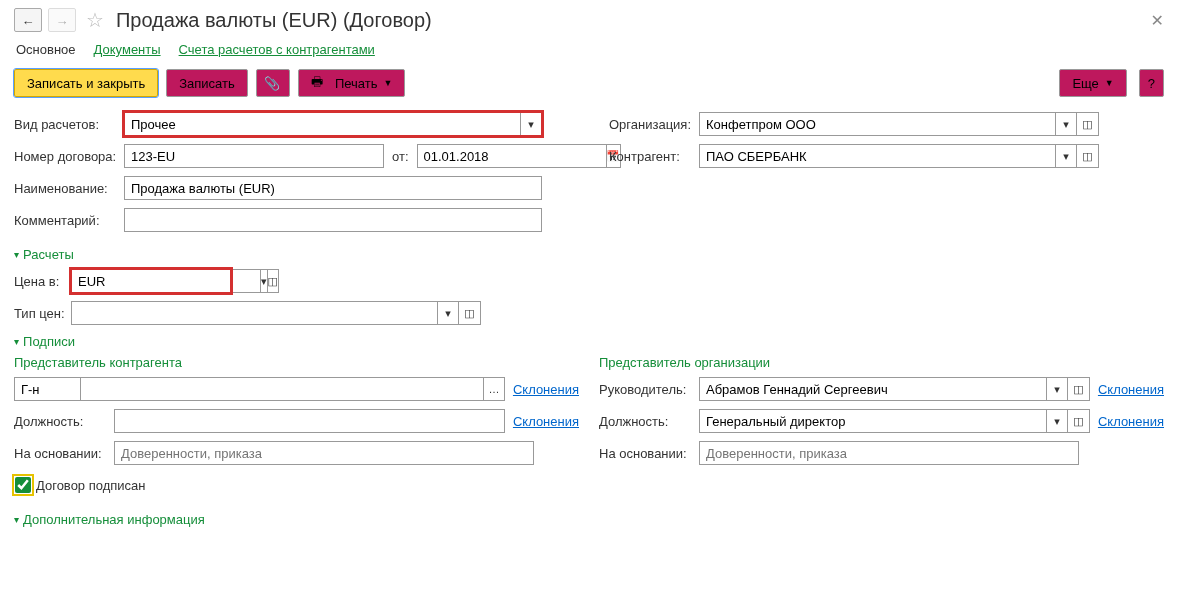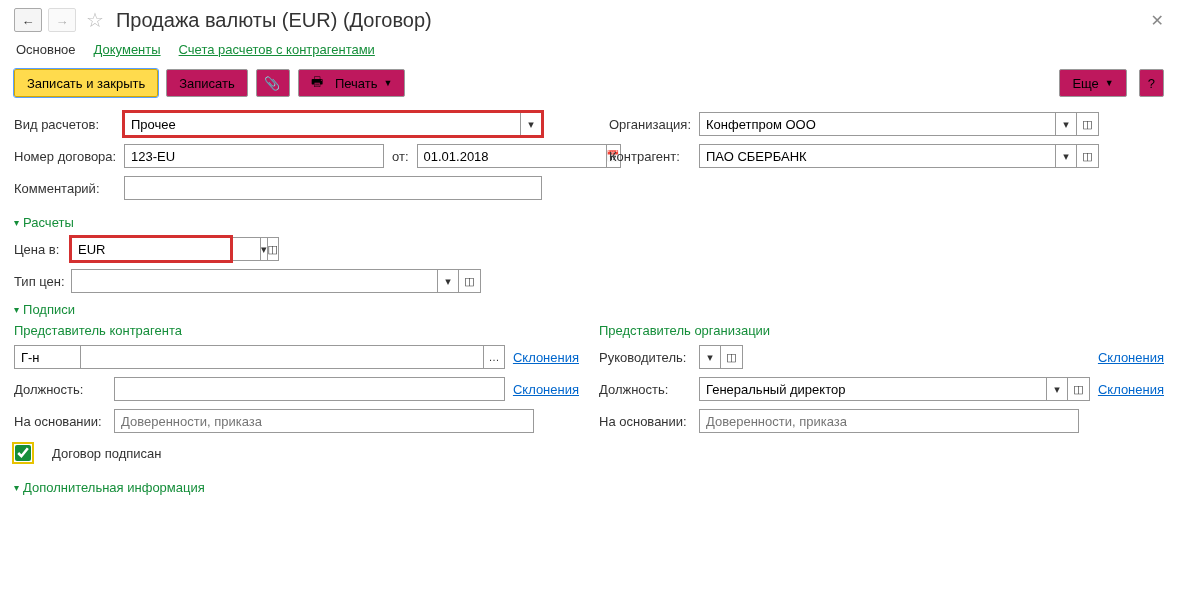--- a/index.html
+++ b/index.html
@@ -86,20 +86,24 @@
       <input class="input" style="width: 260px;" value="123-EU">
       <span style="margin:0 8px;">от:</span>
       <div class="input-wrap" style="max-width:120px;">
         <input class="input" value="01.01.2018" style="">
         <div class="mini-btn">
             <span>📅</span>
           </div>
       </div>
     </div>
     <div class="row">
+      <span class="lbl">Наименование:</span>
+      <input class="input" style="width: 418px;" value="Продажа валюты (EUR)">
+    </div>
+    <div class="row">
       <span class="lbl">Комментарий:</span>
       <input class="input" style="width: 418px;" value="">
     </div>
   </div>
   <div class="col">
     <div class="row">
       <span class="lbl" style="width:90px;">Организация:</span>
       <div class="input-wrap" style="max-width:400px;">
         <input class="input" value="Конфетпром ООО" style="">
         <div class="mini-btn">▾</div>
@@ -171,28 +175,29 @@
       <span class="link">Склонения</span>
     </div>
     <div class="row">
       <span class="lbl" style="width:100px;">На основании:</span>
       <input class="input placeholder" style="flex: 1 1 0%; max-width: 420px;" placeholder="Доверенности, приказа">
     </div>
     <div class="row">
       <span class="highlight-yellow" style="display:inline-flex;padding:1px;">
           <input type="checkbox" class="chk" checked="" style="">
         </span>
-      <span style="margin-left:20px;">Договор подписан</span>
+      <span style="margin-left:4px;">Договор подписан</span>
     </div>
   </div>
   <div class="sig-col">
     <div class="sig-header">Представитель организации</div>
     <div class="row">
       <span class="lbl" style="width:100px;">Руководитель:</span>
       <div class="input-wrap" style="flex:1;">
+        <input class="input" value="Абрамов Геннадий Сергеевич" style="">
         <div class="mini-btn">▾</div>
         <div class="mini-btn">
             <span>◫</span>
           </div>
       </div>
       <span class="link">Склонения</span>
     </div>
     <div class="row">
       <span class="lbl" style="width:100px;">Должность:</span>
       <div class="input-wrap" style="flex:1;">

